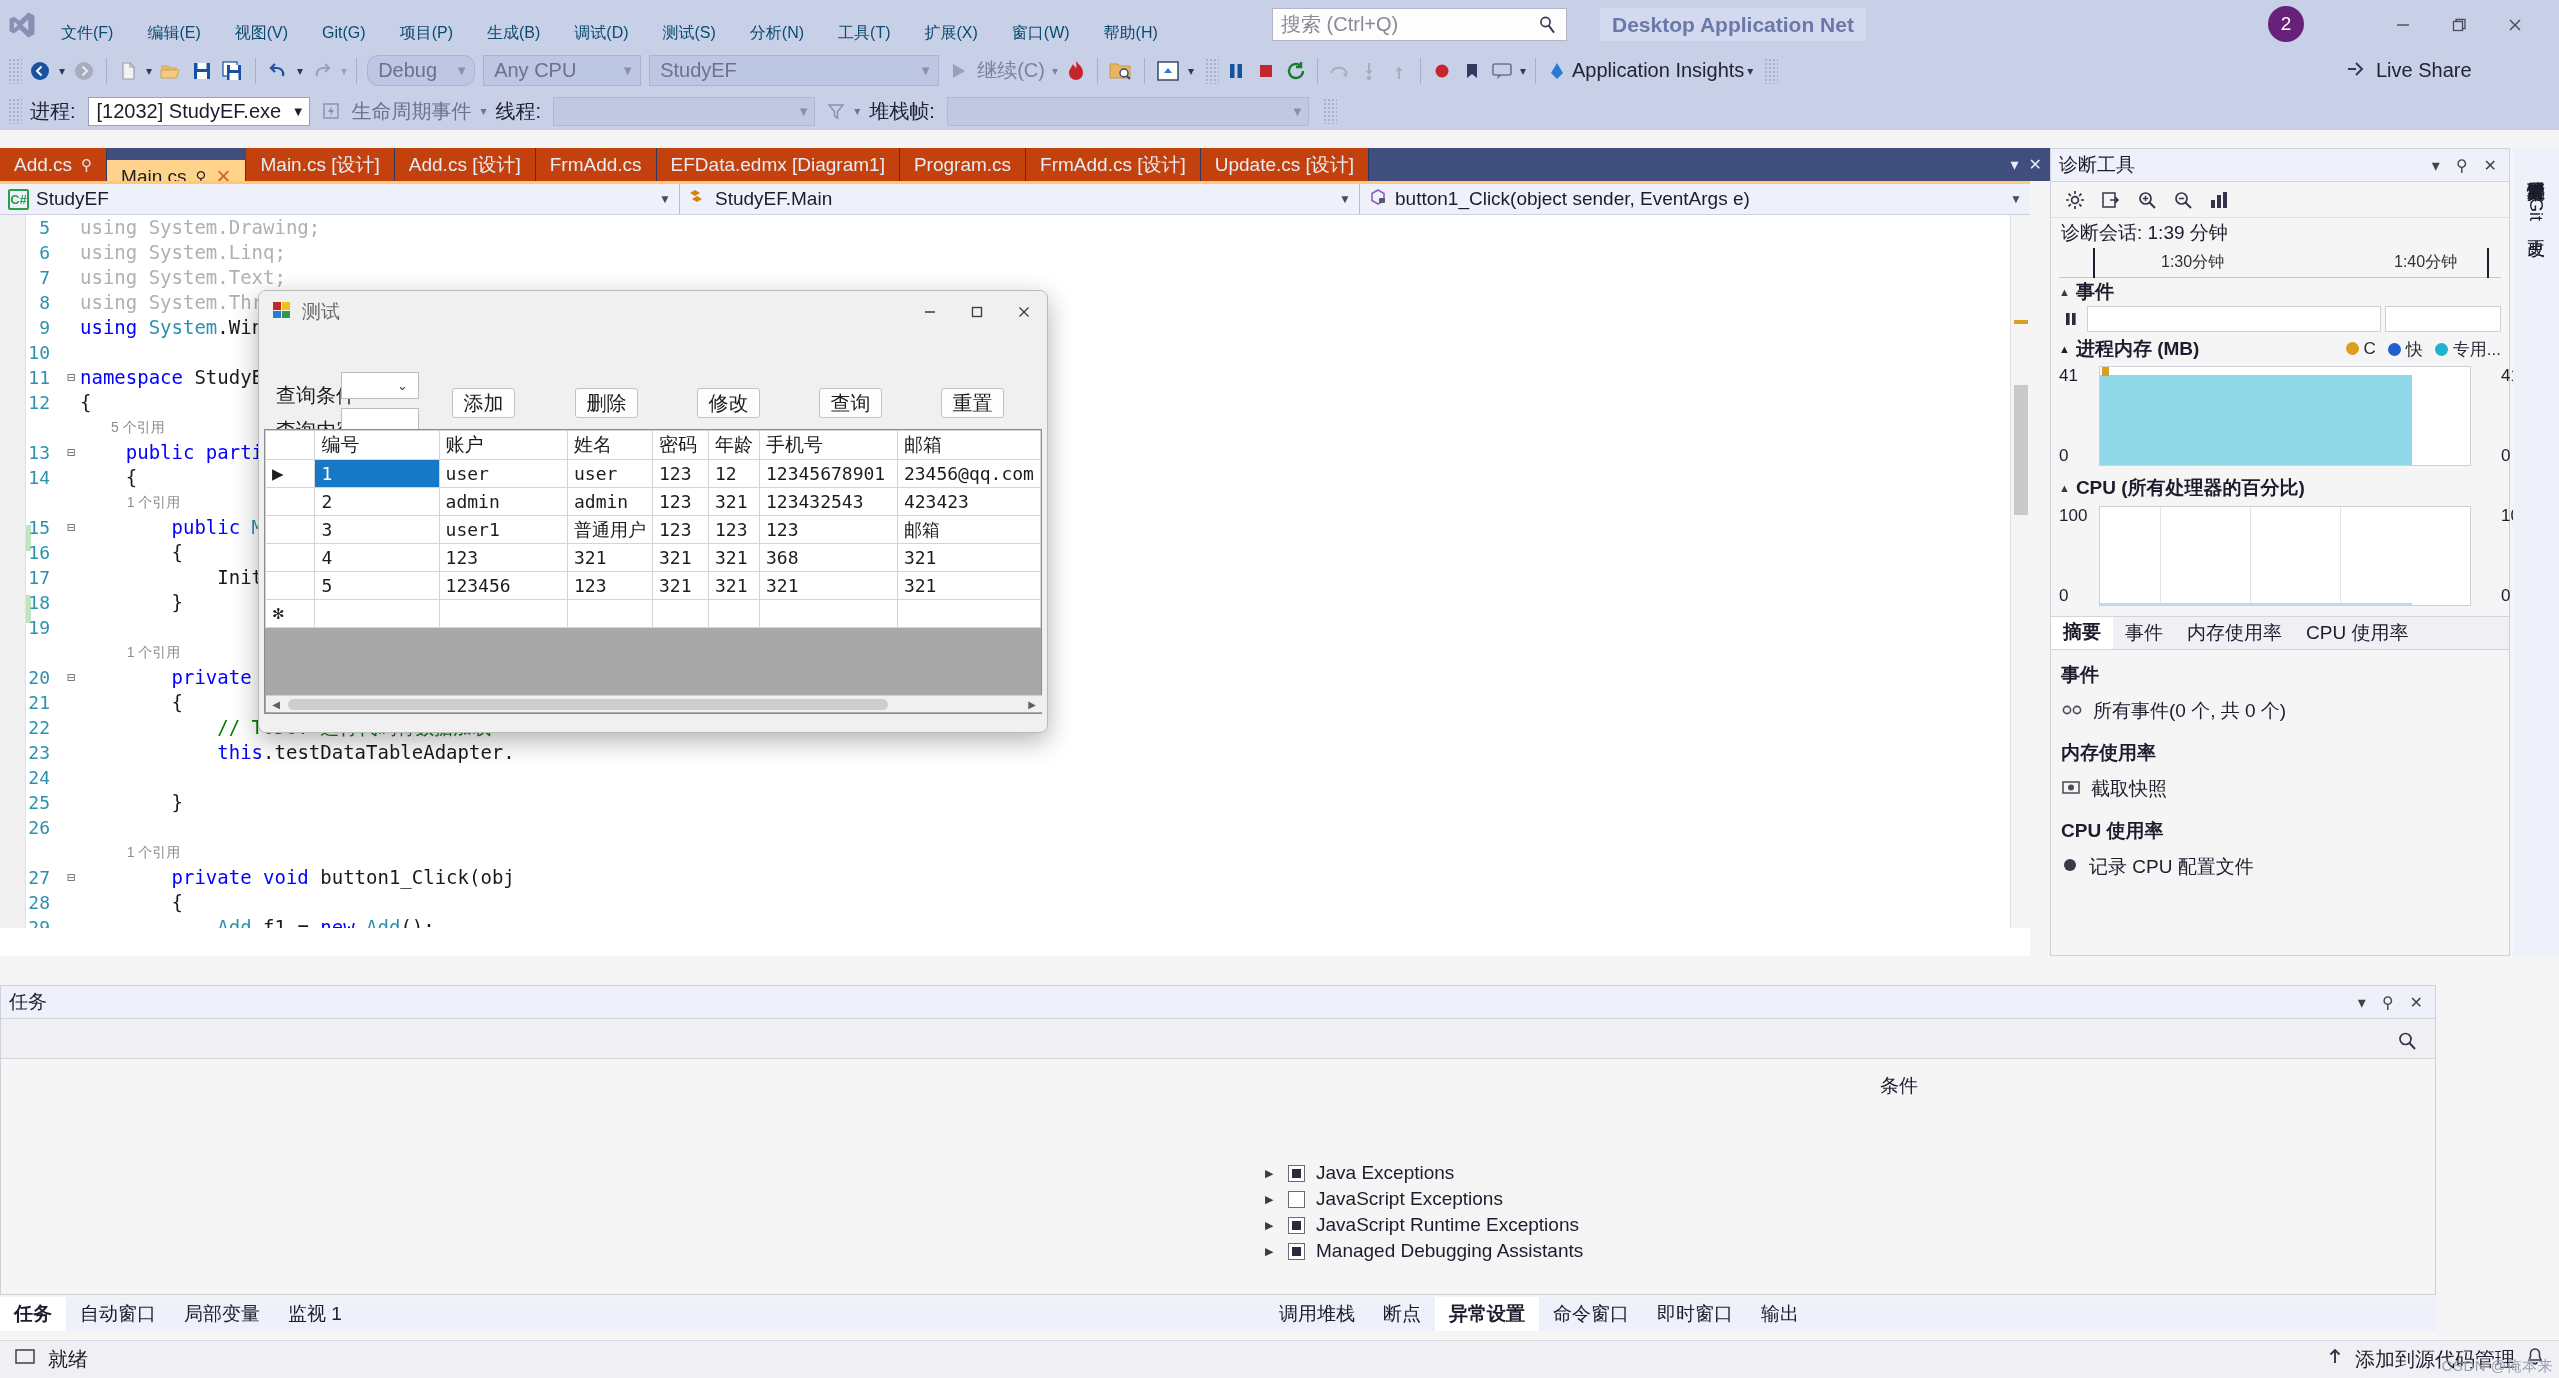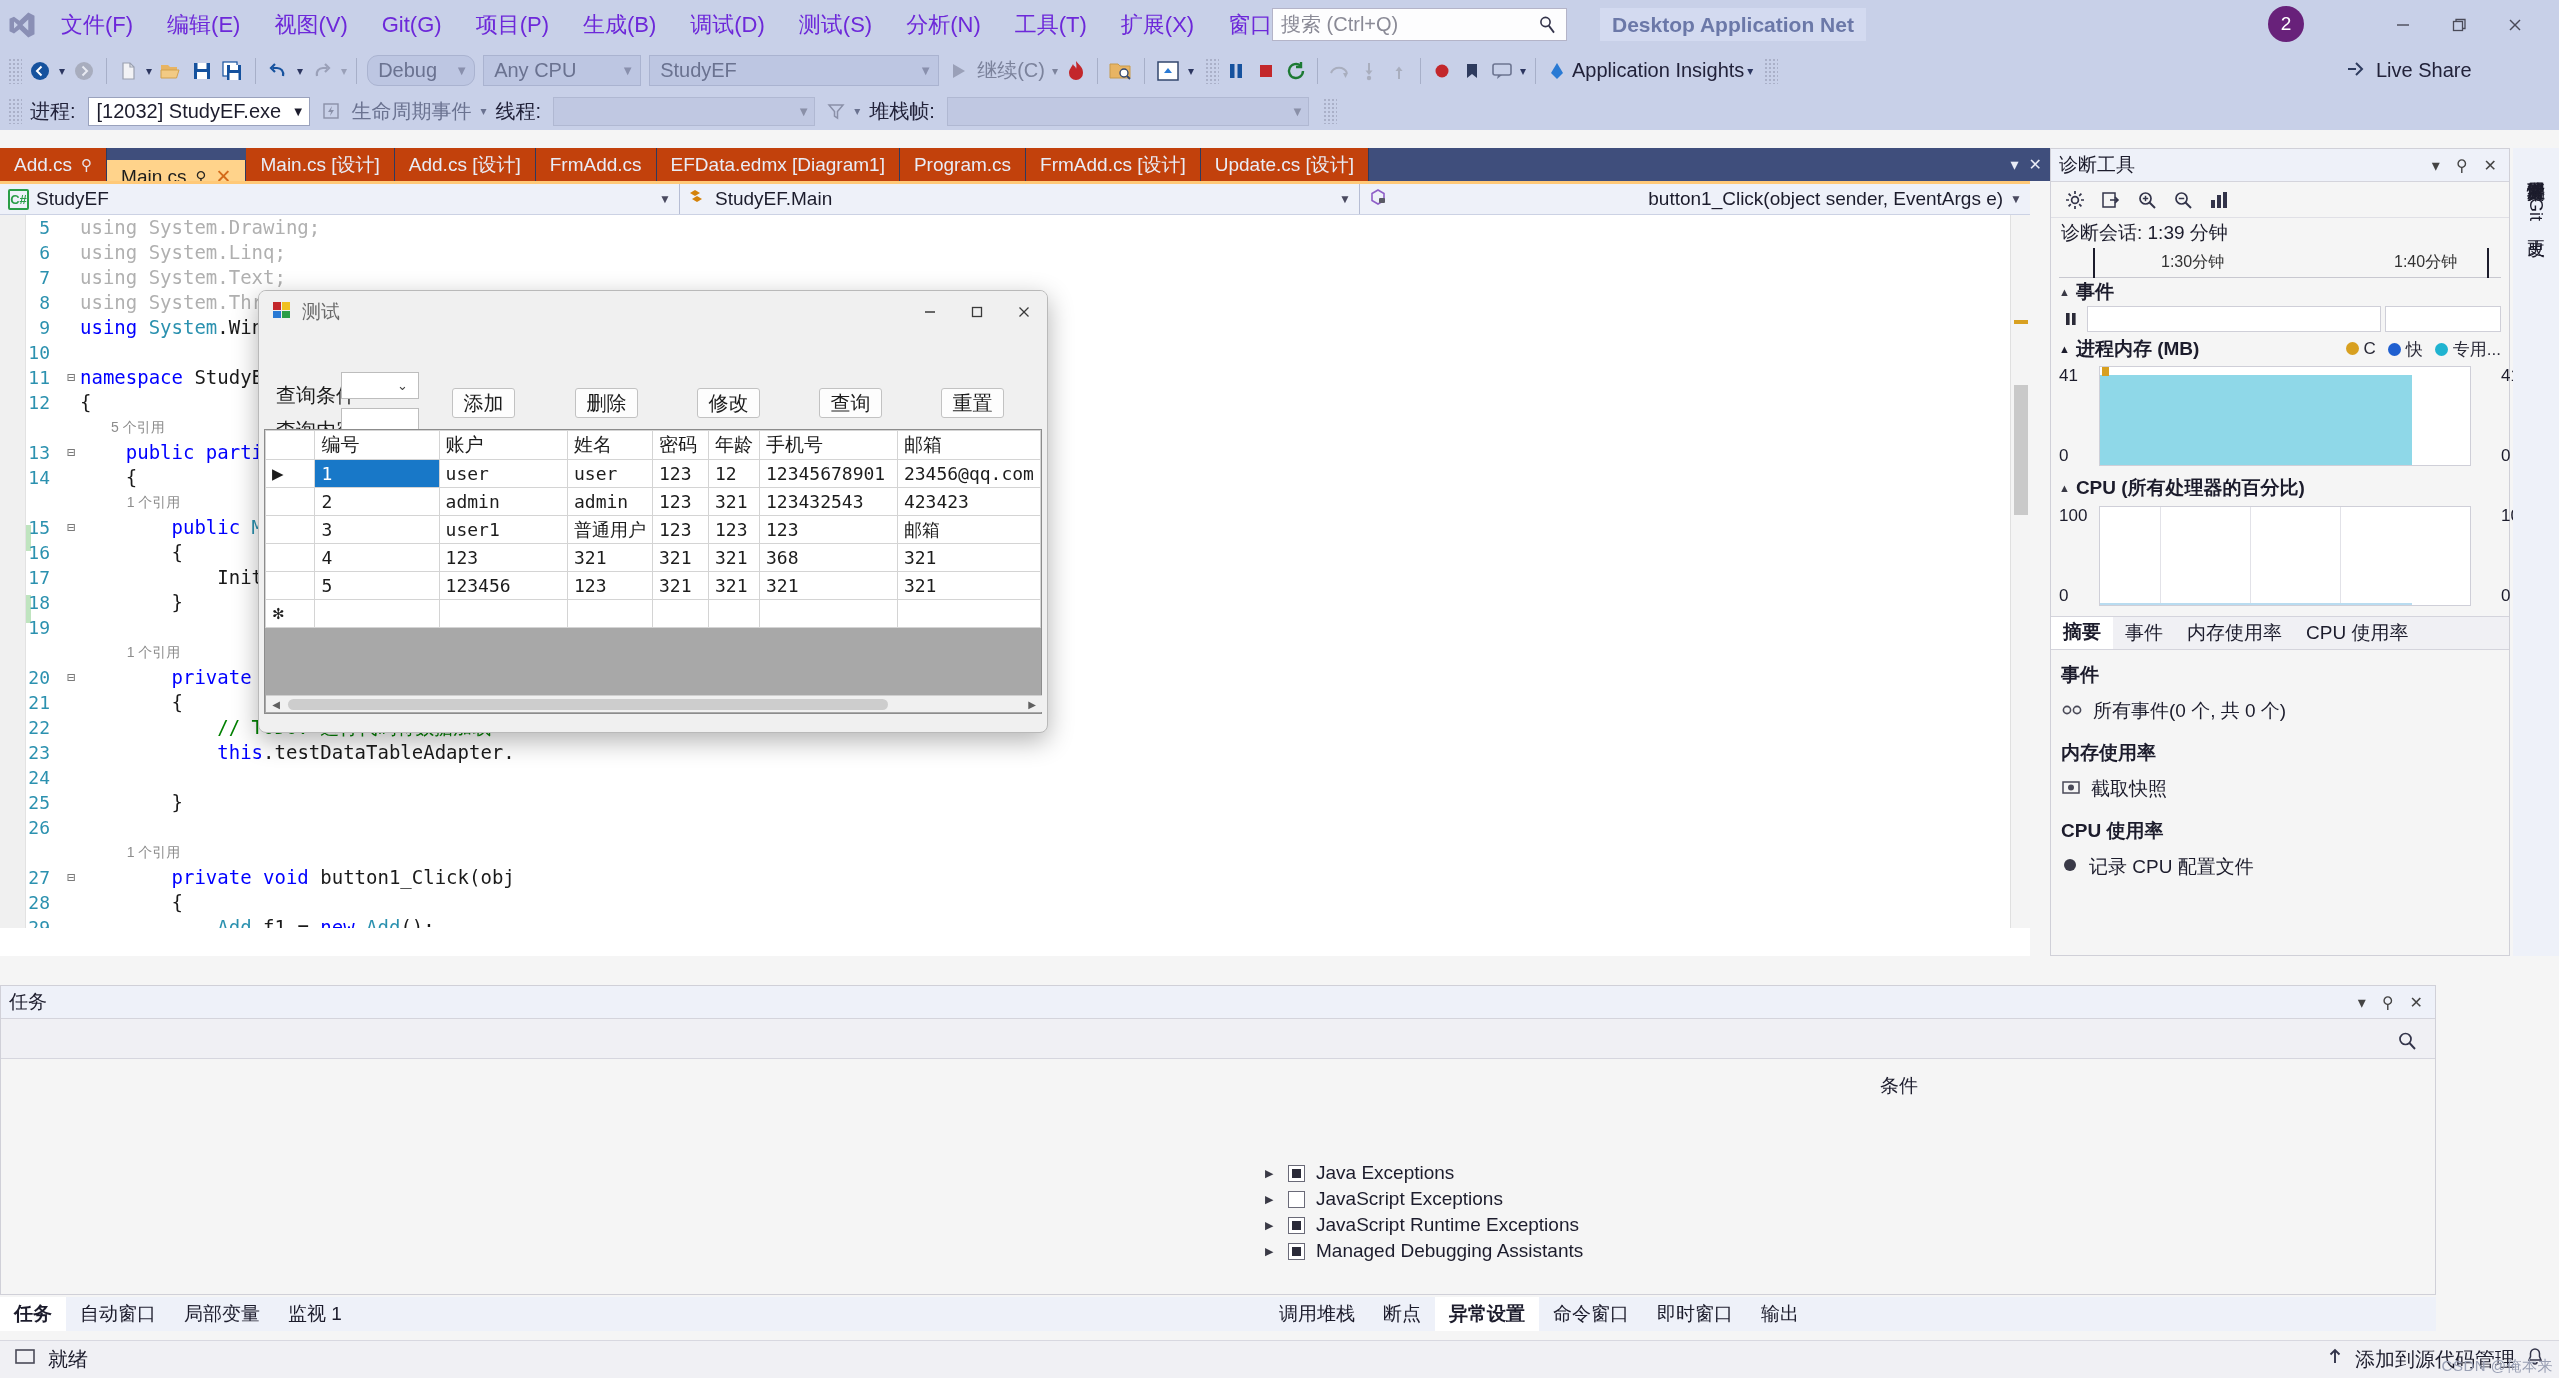--- a/index.html
+++ b/index.html
@@ -20,22 +20,22 @@
   .menubar {
     position: absolute; left: 0; top: 0; width: 2559px; height: 49px;
     background: #c8d0e8;
     display: flex; align-items: center;
   }
   .vs-logo {
     width: 44px; height: 49px;
     display: flex; align-items: center; justify-content: center;
   }
   .menu-item {
-    padding: 0 17px; height: 49px; line-height: 49px;
-    font-size: 22px; color: #6d28d9; white-space: nowrap;
+    padding: 8px 17px; height: 49px; line-height: 49px;
+    font-size: 16px; color: #0c4a6e; white-space: nowrap;
     cursor: default;
   }
   .search-box {
     position: absolute; left: 1272px; top: 8px;
     width: 295px; height: 33px;
     background: #fdfdfe; border: 1px solid #b4b4c8;
     display: flex; align-items: center; padding: 0 8px;
   }
   .search-box .ph { font-size: 20px; color: #8a8a96; flex: 1; }
   .search-icon-wrap { width: 22px; height: 22px; display:flex; align-items:center; justify-content:center; }
@@ -142,21 +142,21 @@
     background: #eef1f9; display: flex; align-items: stretch;
     border-bottom: 1px solid #ccd2e4;
   }
   .nav-combo {
     display: flex; align-items: center; gap: 7px;
     padding: 0 8px 0 8px; font-size: 19px; color: #1c1c2c;
     border-right: 1px solid #b6bdd4; white-space: nowrap;
   }
   #nav-project { width: 680px; }
   #nav-type    { width: 680px; }
-  #nav-member  { width: 670px; border-right: none; text-align: right; }
+  #nav-member  { width: 670px; border-right: none; }
   .nav-combo .lbl { flex: 1; overflow: hidden; }
   .nav-combo .ca { font-size: 12px; color: #4a4a60; }
   .csicon {
     width: 21px; height: 21px; border: 2px solid #2a9e48; color: #2a9e48;
     font-size: 13px; font-weight: bold; display:flex; align-items:center; justify-content:center;
     border-radius: 2px;
   }
 
   .code-area {
     position: absolute; left: 0; top: 31px; width: 2010px; height: 713px;

